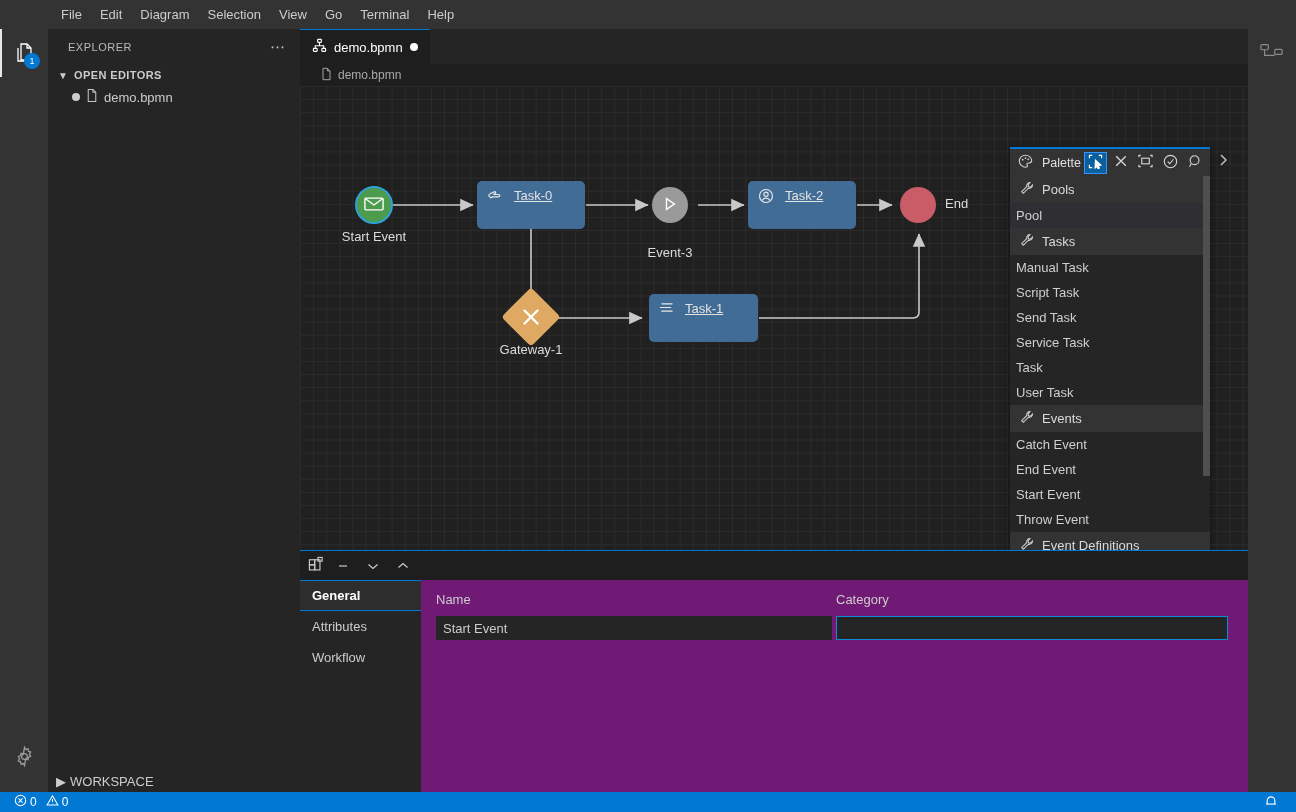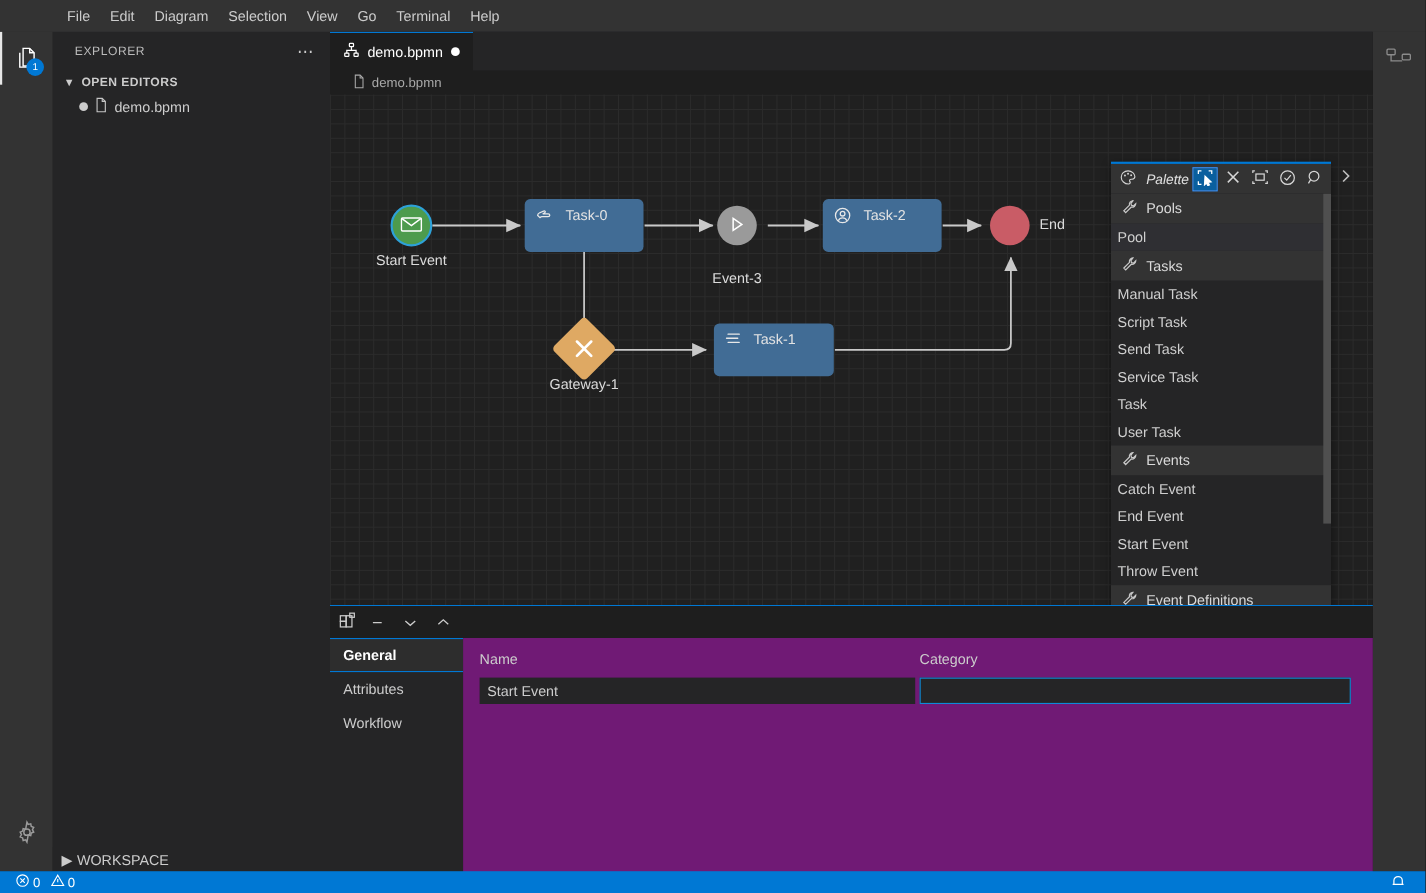--- a/index.html
+++ b/index.html
@@ -121,38 +121,38 @@
     white-space: nowrap; text-align: center;
   }
   .ev-circle {
     border-radius: 50%; display: flex; align-items: center; justify-content: center;
   }
   .task-box {
     background: #416c95; border-radius: 5px;
     display: flex; align-items: flex-start; gap: 7px;
     padding: 7px 10px; color: #e3e3e3; font-size: 13px;
   }
-  .task-box .tlbl { margin-left: 4px; }
+  .task-box .tlbl { margin-left: 4px; text-decoration: underline; }
   .gw-diamond {
     width: 42px; height: 42px; background: #dfa963;
     transform: rotate(45deg); border-radius: 4px;
   }
 
   
   .palette {
     position: absolute; right: 38px; top: 61px; width: 200px; height: 470px;
     background: #252526; border-top: 2px solid #0078d4;
     display: flex; flex-direction: column; overflow: hidden;
     box-shadow: 0 2px 8px rgba(0,0,0,.45);
   }
   .palette-header {
     height: 27px; background: #333333; display: flex; align-items: center;
     gap: 4px; padding: 0 4px 0 8px; flex: none;
   }
-  .palette-header .ptitle { font-size: 12.5px; color: #e0e0e0; margin-left: 5px; flex: 1; font-style: italic; }
+  .palette-header .ptitle { font-size: 12.5px; color: #e0e0e0; margin-left: 5px; flex: 1; }
   .p-tool { width: 21px; height: 20px; display: flex; align-items: center; justify-content: center; cursor: pointer; }
   .p-tool.sel { background: #0a5f9e; outline: 1px solid #3794ff; }
   .palette-body { flex: 1; overflow: hidden; position: relative; }
   .pal-group {
     height: 27px; background: #333333; display: flex; align-items: center;
     gap: 8px; padding-left: 10px; font-size: 13px; color: #dadada; cursor: pointer;
   }
   .pal-item {
     height: 25px; display: flex; align-items: center; padding-left: 6px;
     font-size: 13px; color: #cfcfcf; cursor: pointer;

